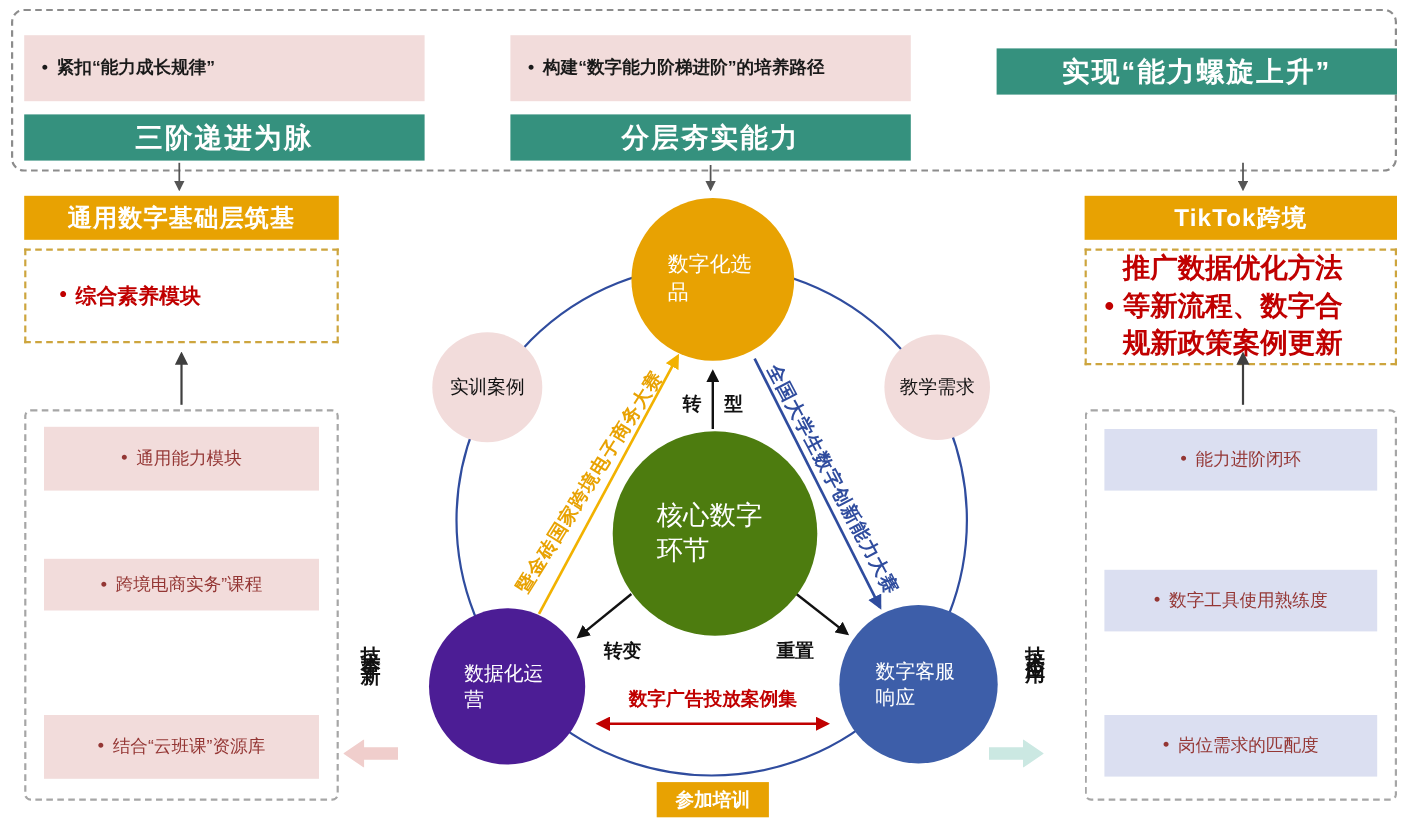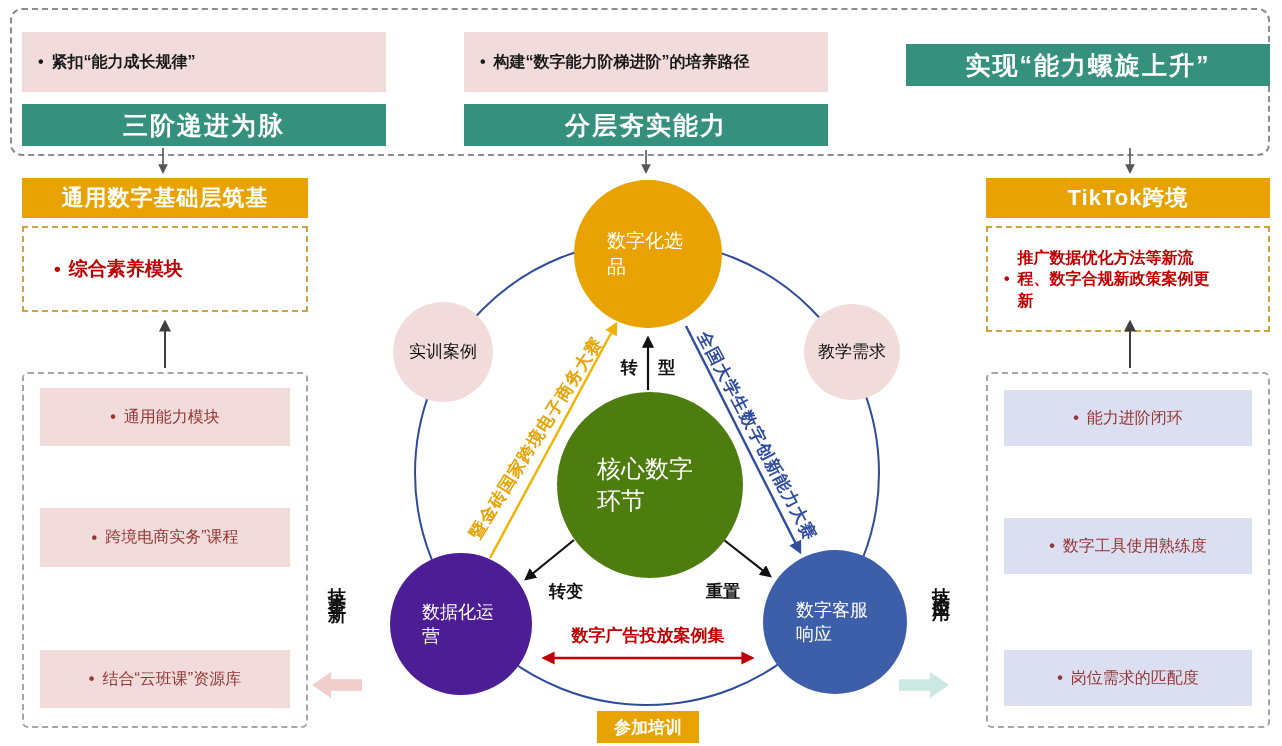--- a/index.html
+++ b/index.html
@@ -15,21 +15,21 @@
 
   .bullet { flex:0 0 auto; margin-right:8px; font-weight:bold; }
   .bullet::before { content:"•"; }
 
   
   .gold-header { background:#E8A202; color:#fff; font-weight:bold; font-size:22px; display:flex; align-items:center; justify-content:center; letter-spacing:1px; }
   .dash-gold { border:2px dashed #CDA53E; background:#fff; }
   .dash-gray { border:2px dashed #A6A6A6; border-radius:6px; background:#fff; }
   .highlight-box { display:flex; align-items:center; padding:0 10px 0 30px; color:#C00000; font-weight:bold; }
   .hl-left { font-size:19px; }
-  .hl-right { font-size:16px; line-height:1.35; }
+  .hl-right { font-size:25px; line-height:1.35; }
   .module { display:flex; align-items:center; justify-content:center; font-weight:normal; font-size:16px; color:#943634; }
   .module.pink { background:#F2DCDB; }
   .module.lav  { background:#DBDFF1;text-align:right; }
 
   .v-label { writing-mode:vertical-rl; font-weight:bold; font-size:18px; letter-spacing:6px; color:#111; }
   .block-arrow { width:50px; height:26px; }
   .block-arrow.left  { background:#F0CECC; clip-path:polygon(0% 50%, 38% 0%, 38% 28%, 100% 28%, 100% 72%, 38% 72%, 38% 100%); }
   .block-arrow.right { background:#CBE8E2; clip-path:polygon(100% 50%, 62% 0%, 62% 28%, 0% 28%, 0% 72%, 62% 72%, 62% 100%); }
 
   
@@ -80,21 +80,21 @@
   <div class="abs dash-gold highlight-box hl-left" style="left:22px;top:226px;width:286px;height:86px">
     <span class="bullet"></span>
     <span>综合素养模块</span>
   </div>
 
   <div class="abs dash-gray" style="left:22px;top:372px;width:286px;height:356px"></div>
   <div class="abs module pink" style="left:40px;top:388px;width:250px;height:58px">
     <span class="bullet"></span>
     <span>通用能力模块</span>
   </div>
-  <div class="abs module pink" style="left:40px;top:508px;width:250px;height:59px">
+  <div class="abs module pink" style="left:40px;top:508px;width:250px;height:47px">
     <span class="bullet"></span>
     <span>跨境电商实务”课程</span>
   </div>
   <div class="abs module pink" style="left:40px;top:650px;width:250px;height:58px">
     <span class="bullet"></span>
     <span>结合“云班课”资源库</span>
   </div>
 
   <div class="abs gold-header" style="left:986px;top:178px;width:284px;height:40px">TikTok跨境</div>
 

